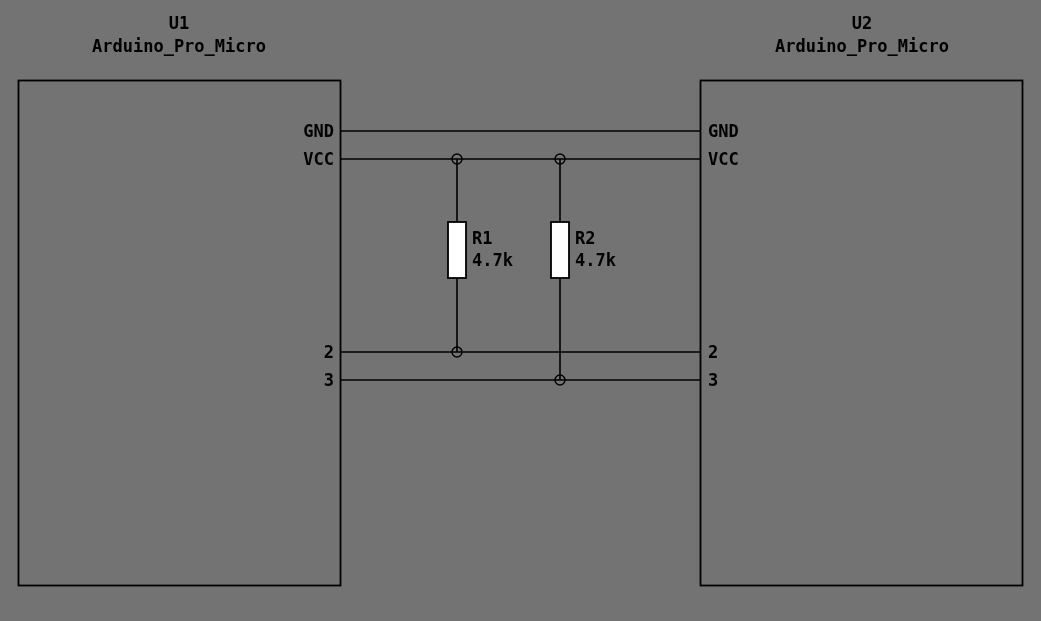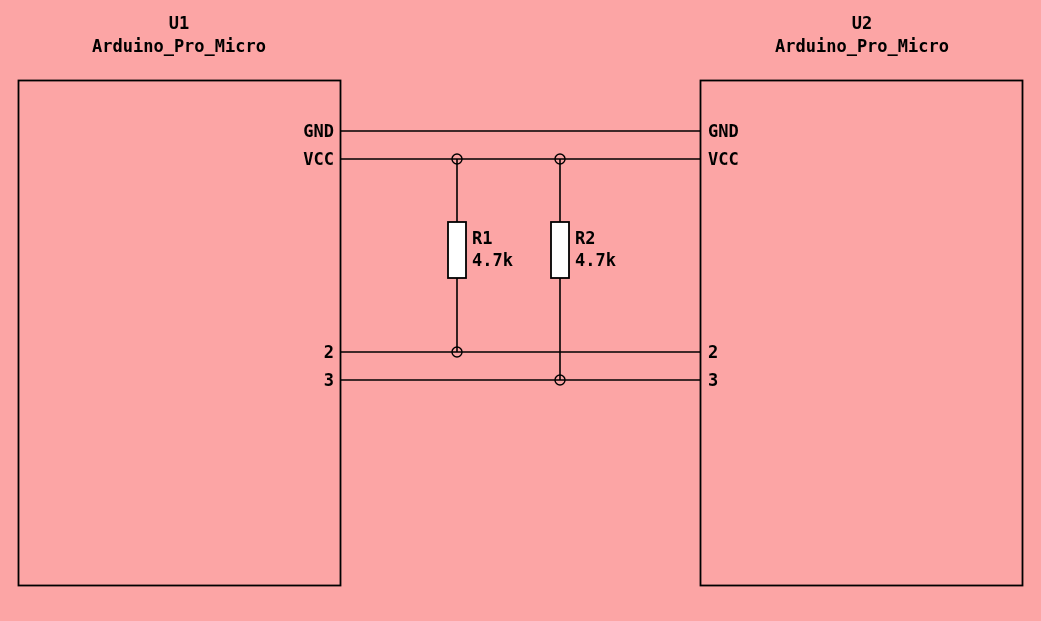--- a/index.html
+++ b/index.html
@@ -4,21 +4,21 @@
 <style>
   html, body {
     margin: 0;
     padding: 0;
     background: #ffffff;
   }
   .canvas {
     position: relative;
     width: 1041px;
     height: 621px;
-    background: #fca5a5;
+    background: #737373;
     overflow: hidden;
   }
   svg {
     display: block;
     font-family: "DejaVu Sans Mono", "Liberation Mono", monospace;
     font-weight: bold;
   }
   text {
     fill: #000000;
     font-size: 17px;

